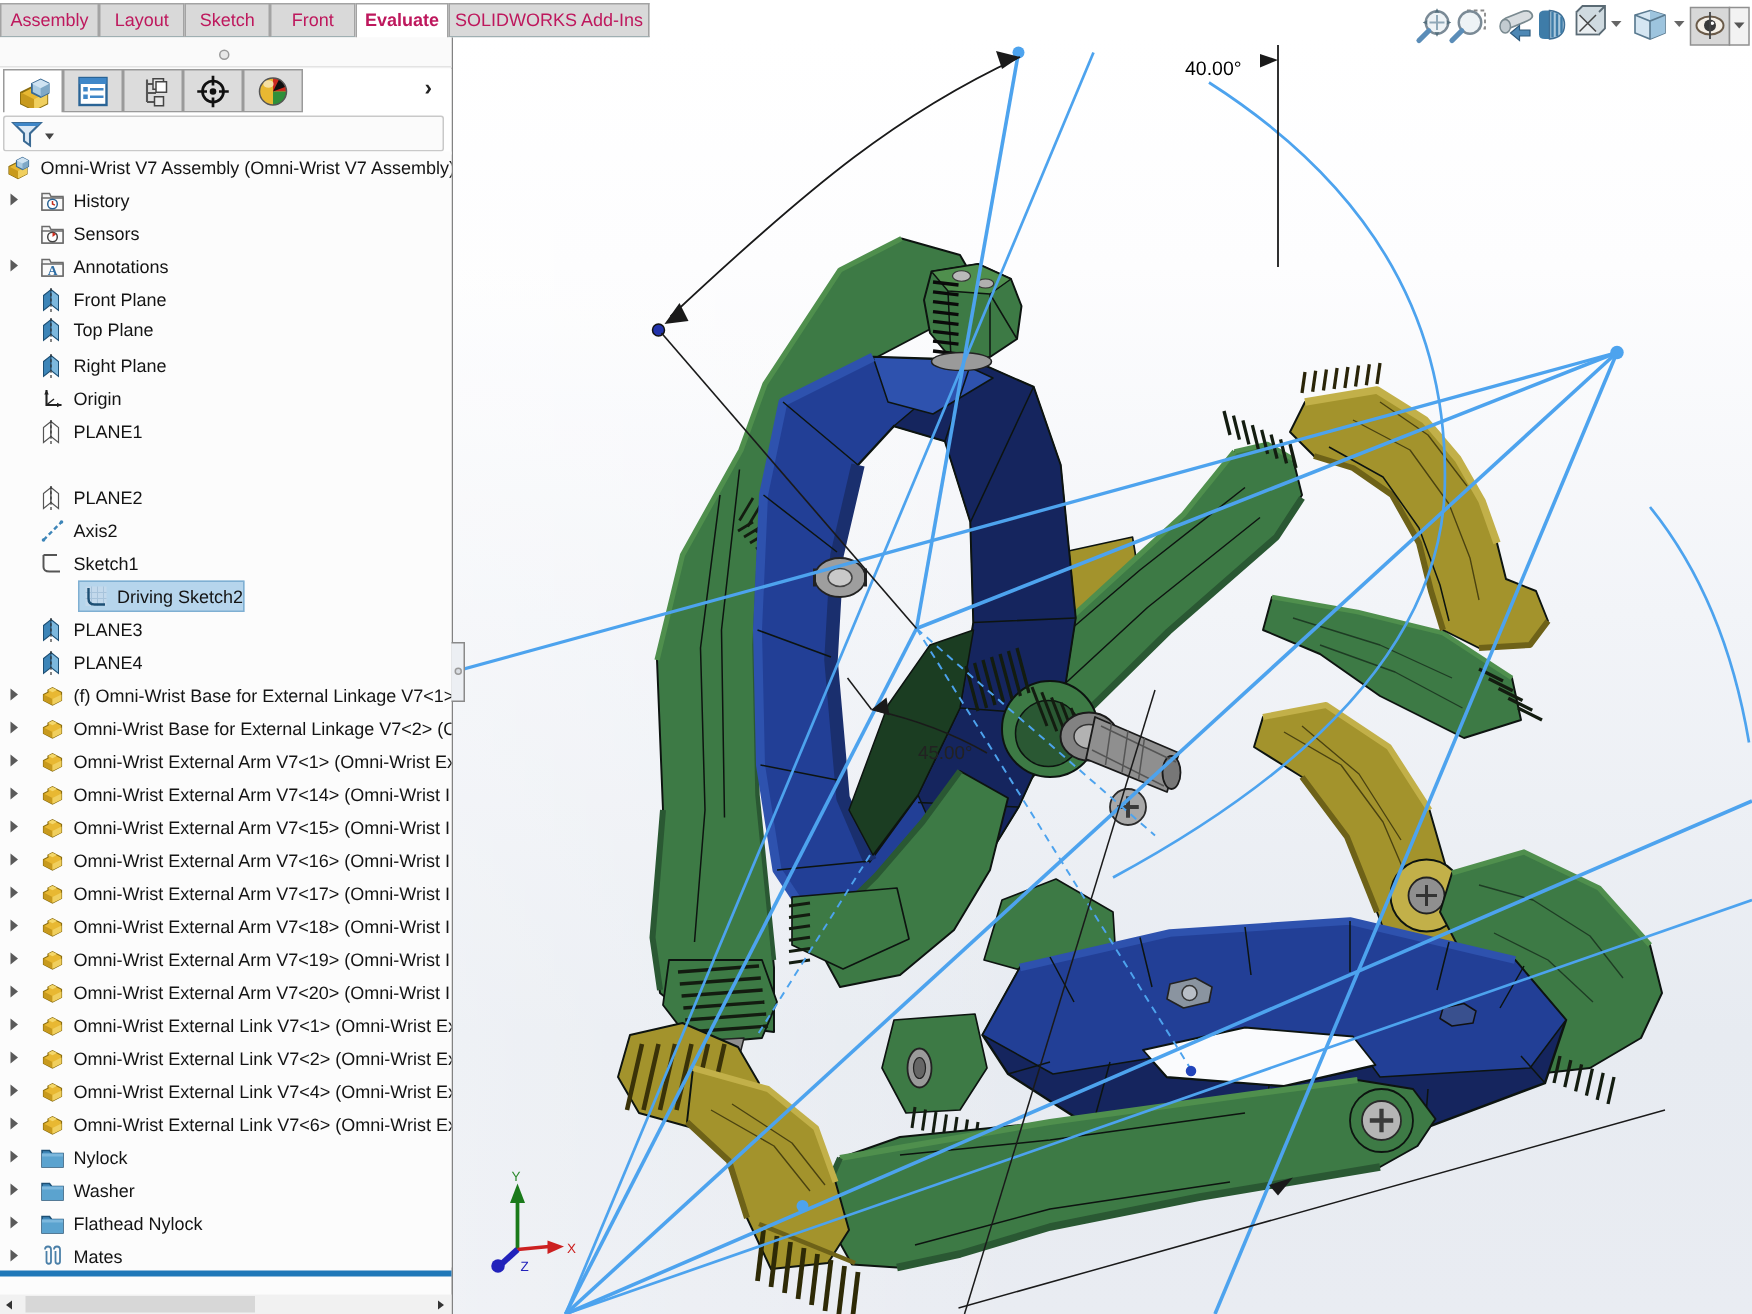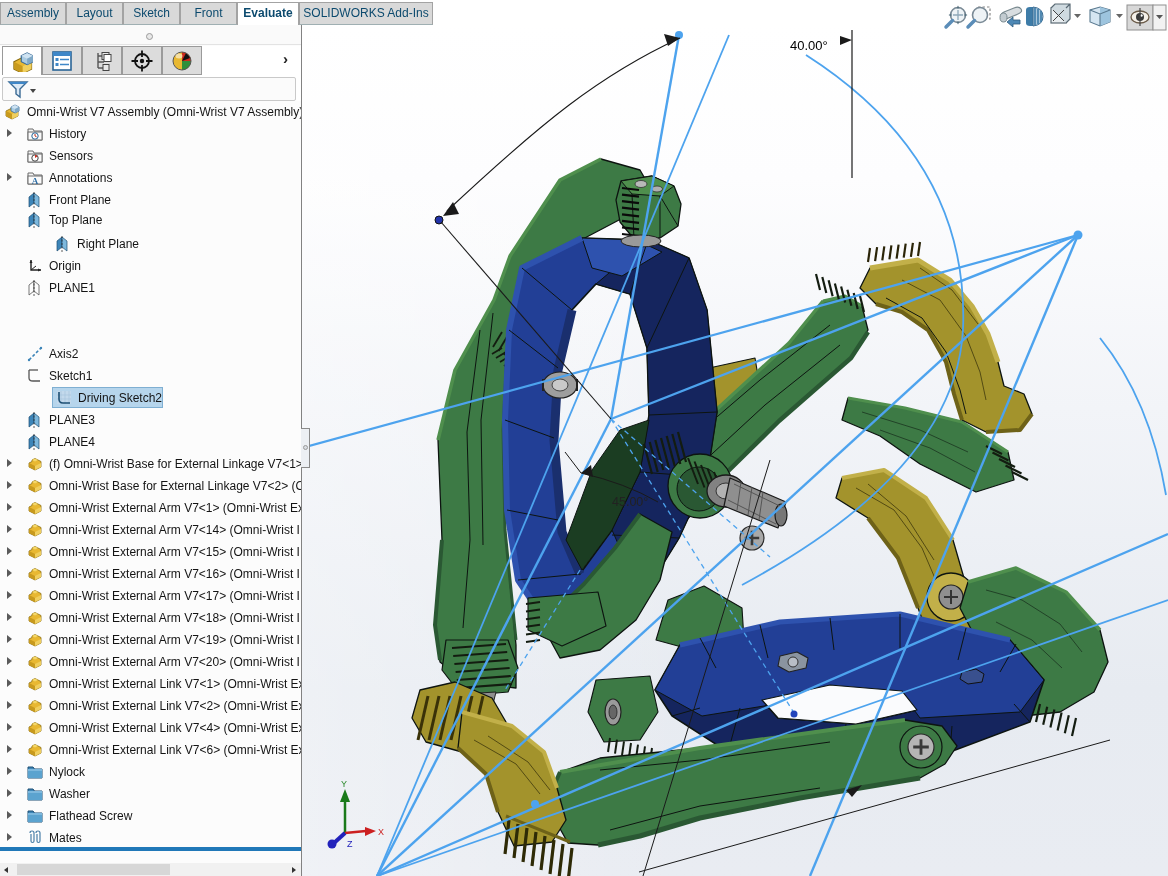--- a/index.html
+++ b/index.html
@@ -1,20 +1,20 @@
 <!DOCTYPE html>
 <html><head>
 <meta charset="utf-8">
 <style>
 * { margin:0; padding:0; box-sizing:border-box; }
 html,body { width:1168px; height:876px; overflow:hidden; font-family:"Liberation Sans", sans-serif; background:#fff; }
 #app { position:relative; width:1168px; height:876px; }
 
 #tabbar { position:absolute; left:0; top:0; width:1168px; height:25px; background:#fff; }
-.tab { position:absolute; top:2px; height:23px; background:#d9d9d9; border:1px solid #a3a3a3; border-bottom:1px solid #9fafb2; font-size:12px; color:#0c4a6e; text-align:center; line-height:21px; }
+.tab { position:absolute; top:2px; height:23px; background:#d9d9d9; border:1px solid #a3a3a3; border-bottom:1px solid #9fafb2; font-size:12px; color:#be185d; text-align:center; line-height:21px; }
 .tab.active { background:#fff; border-bottom:none; font-weight:bold; height:24px; }
 #topline { position:absolute; left:437px; top:2px; width:731px; height:1px; background:#8f8f8f; }
 
 #lpanel { position:absolute; left:0; top:25px; width:302px; height:851px; background:#fcfcfc; border-right:1px solid #828282; }
 #strip { position:absolute; left:0; top:0; width:301px; height:20px; background:#fafafa; border-bottom:1px solid #e3e3e3; }
 #strip .dot { position:absolute; left:146px; top:8px; width:7px; height:7px; border-radius:50%; background:#e8e8e8; border:1px solid #9a9a9a; }
 #icontabs { position:absolute; left:0; top:21px; width:301px; height:29px; background:#fff; }
 .itab { position:absolute; top:0; width:40px; height:29px; background:#dcdcdc; border:1px solid #9a9a9a; }
 .itab.on { background:#fff; border-bottom:none; }
 #chev { position:absolute; left:283px; top:4px; font-size:15px; color:#222; font-weight:bold; }
@@ -471,37 +471,43 @@
             <use href="#i-plane"></use>
           </svg>
           <span class="tx" style="left:49px;">Front Plane</span>
         </div>
 <div class="row" style="top:108px;">
           <svg class="ic" style="left:26px;" width="18" height="18">
             <use href="#i-plane"></use>
           </svg>
           <span class="tx" style="left:49px;">Top Plane</span>
         </div>
-<div class="row" style="top:132px;margin-left:28px;">
+<div class="row" style="top:132px;">
           <svg class="ic" style="left:26px;" width="18" height="18">
             <use href="#i-plane"></use>
           </svg>
           <span class="tx" style="left:49px;">Right Plane</span>
         </div>
 <div class="row" style="top:154px;">
           <svg class="ic" style="left:26px;" width="18" height="18">
             <use href="#i-origin"></use>
           </svg>
           <span class="tx" style="left:49px;">Origin</span>
         </div>
 <div class="row" style="top:176px;">
           <svg class="ic" style="left:26px;" width="18" height="18">
             <use href="#i-planeo"></use>
           </svg>
           <span class="tx" style="left:49px;">PLANE1</span>
+        </div>
+<div class="row" style="top:220px;">
+          <svg class="ic" style="left:26px;" width="18" height="18">
+            <use href="#i-planeo"></use>
+          </svg>
+          <span class="tx" style="left:49px;">PLANE2</span>
         </div>
 <div class="row" style="top:242px;">
           <svg class="ic" style="left:26px;" width="18" height="18">
             <use href="#i-axis"></use>
           </svg>
           <span class="tx" style="left:49px;">Axis2</span>
         </div>
 <div class="row" style="top:264px;">
           <svg class="ic" style="left:26px;" width="18" height="18">
             <use href="#i-sketch"></use>
@@ -637,21 +643,21 @@
           <svg class="ic" style="left:26px;" width="18" height="18">
             <use href="#i-bfold"></use>
           </svg>
           <span class="tx" style="left:49px;">Nylock</span>
         </div>
 <div class="row" style="top:704px;">
           <span class="arr"></span>
           <svg class="ic" style="left:26px;" width="18" height="18">
             <use href="#i-bfold"></use>
           </svg>
-          <span class="tx" style="left:49px;">Flathead Screw</span>
+          <span class="tx" style="left:49px;">Flathead Nylock</span>
         </div>
 <div class="row" style="top:726px;">
           <span class="arr"></span>
           <svg class="ic" style="left:26px;" width="18" height="18">
             <use href="#i-mates"></use>
           </svg>
           <span class="tx" style="left:49px;">Mates</span>
         </div>
 </div>
   <div id="rollback"></div>

